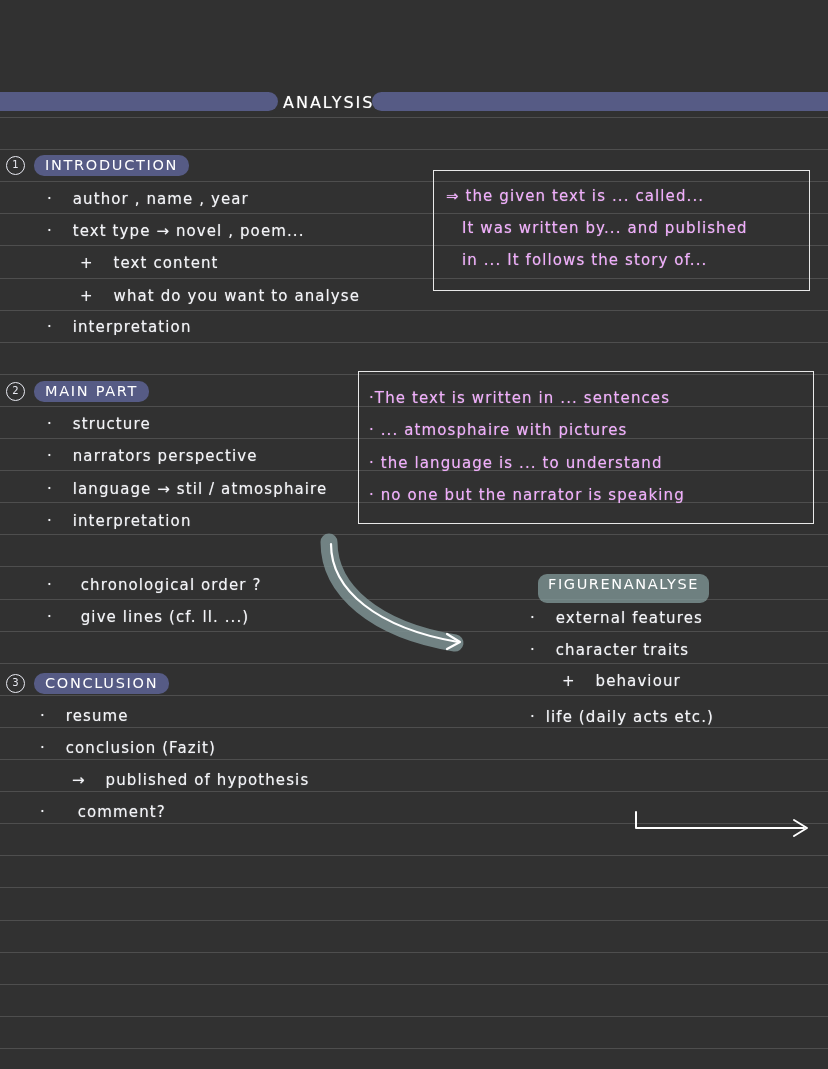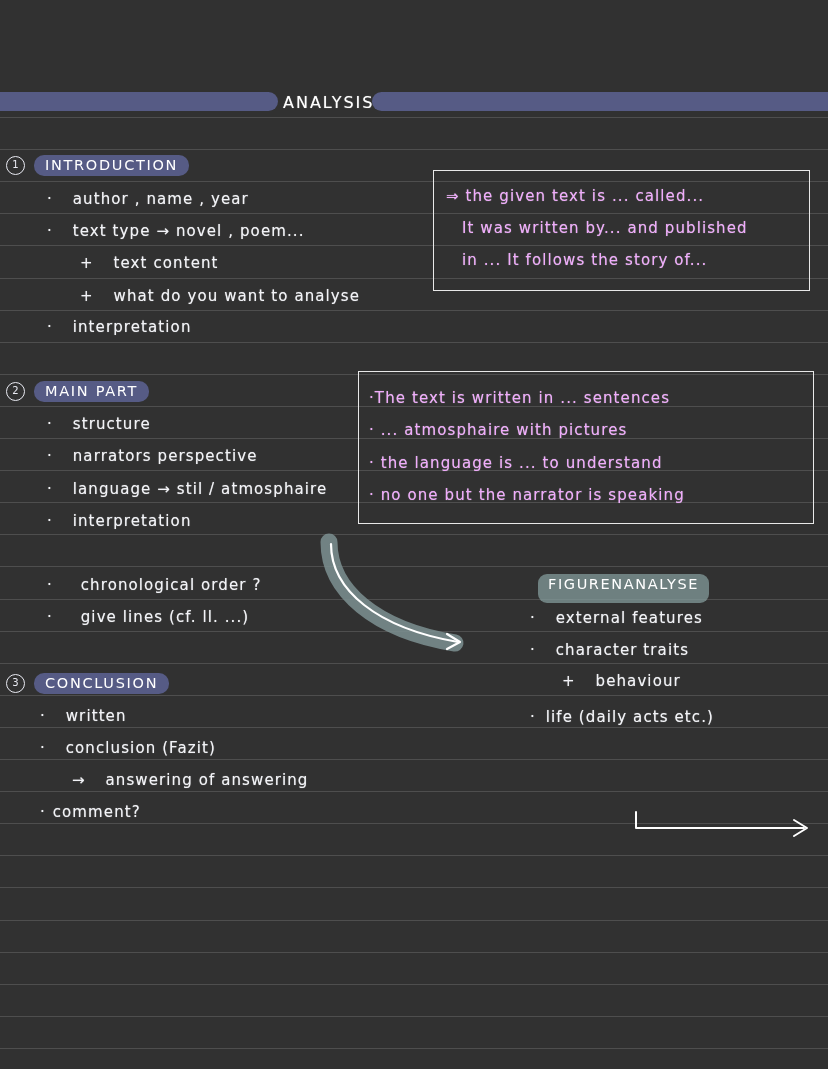--- a/index.html
+++ b/index.html
@@ -246,33 +246,33 @@
     <path d="M132 104 L145 112 L132 119" stroke="#ffffff" stroke-width="2.2" fill="none" stroke-linecap="round" stroke-linejoin="round"></path>
   </svg>
 
   <div class="section-head" style="left:0px; top:672px;">
     <div class="num-circle">3</div>
     <div class="head-pill">CONCLUSION</div>
   </div>
 
   <div class="hw" style="left:40px; top:707px;">
     <span>·</span>
-    <span style="margin-left:14px;">written</span>
+    <span style="margin-left:14px;">resume</span>
   </div>
   <div class="hw" style="left:40px; top:739px;">
     <span>·</span>
     <span style="margin-left:14px;">conclusion (Fazit)</span>
   </div>
   <div class="hw" style="left:72px; top:771px;">
     <span>→</span>
-    <span style="margin-left:14px;">answering  of  answering</span>
+    <span style="margin-left:14px;">published  of  hypothesis</span>
   </div>
   <div class="hw" style="left:40px; top:803px;">
     <span>·</span>
-    <span style="margin-left:1px;">comment?</span>
+    <span style="margin-left:26px;">comment?</span>
   </div>
 
   <div class="teal-pill" style="left:538px; top:574px;">FIGURENANALYSE</div>
 
   <div class="hw" style="left:530px; top:609px;">
     <span>·</span>
     <span style="margin-left:14px;">external  features</span>
   </div>
   <div class="hw" style="left:530px; top:641px;">
     <span>·</span>

